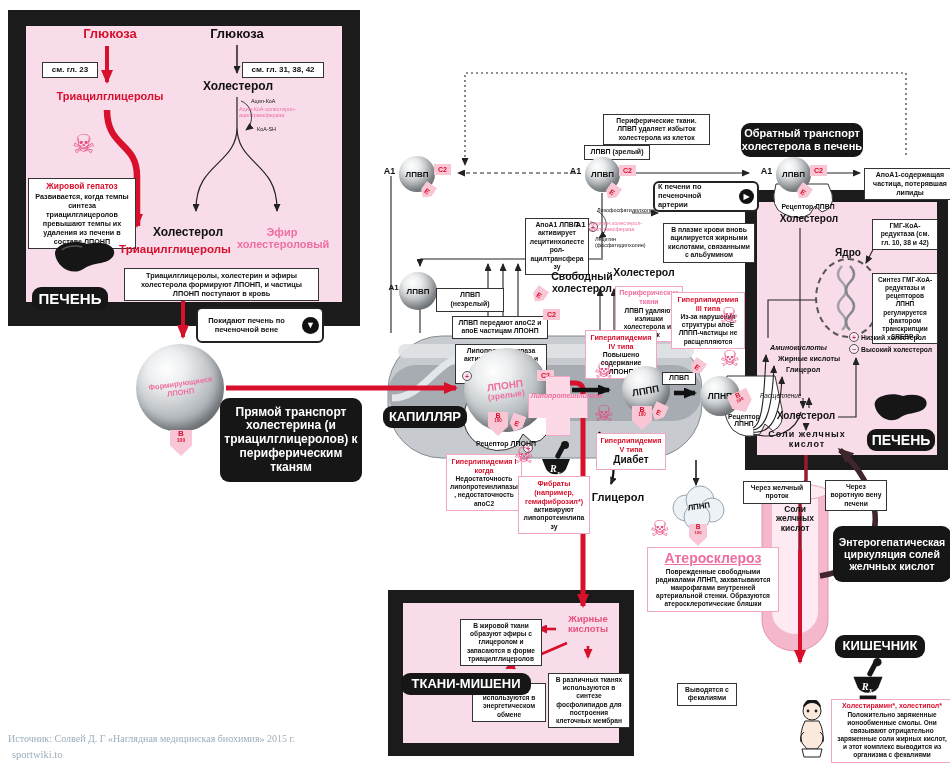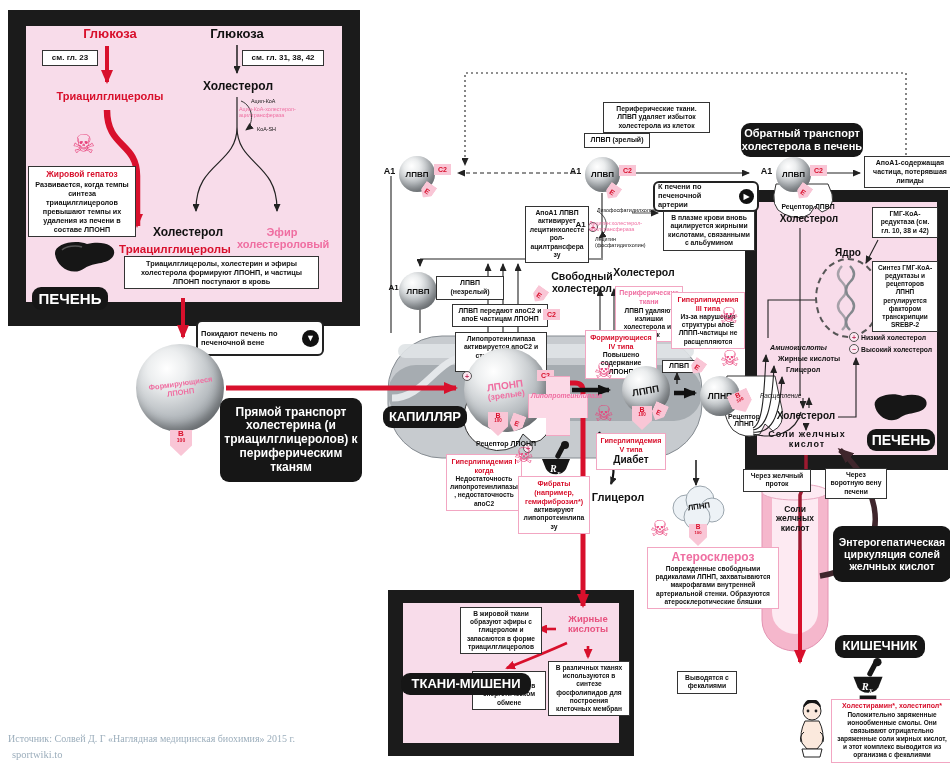--- a/index.html
+++ b/index.html
@@ -2,21 +2,21 @@
 <html><head>
 <meta charset="utf-8">
 <style>
   html,body{margin:0;padding:0;background:#fff;}
   #canvas{position:relative;width:950px;height:776px;background:#fff;overflow:hidden;
           font-family:"Liberation Sans",sans-serif;color:#111;}
   .abs{position:absolute;}
   .frame{background:#1b1b1b;}
   .inner{background:#f8dcea;}
   .bb{background:#161616;color:#fff;font-weight:bold;display:flex;align-items:center;justify-content:center;text-align:center;line-height:1.15;border-radius:9px;}
-  .wb{background:#fff;border:1px solid #333;font-weight:bold;text-align:center;padding:2px 3px;line-height:1.25;overflow-wrap:anywhere;}
+  .wb{background:#fff;border:1px solid #333;font-weight:bold;text-align:center;padding:2px 3px;line-height:1.25;overflow-wrap:anywhere;margin-top:12px;}
   .pb{background:#fff;border:1px solid #f2a6c2;font-weight:bold;text-align:center;padding:2px 3px;line-height:1.25;overflow-wrap:anywhere;}
   .rt{color:#d8102c;}
   .pk{color:#ef6ea1;}
   .lbl{font-weight:bold;text-align:center;line-height:1.1;}
   .tag{background:#f9c6d6;color:#d8102c;font-weight:bold;text-align:center;display:flex;align-items:center;justify-content:center;}
   .b100{background:#f9c6d6;color:#d8102c;clip-path:polygon(0 0,100% 0,100% 60%,50% 100%,0 60%);
         display:flex;flex-direction:column;align-items:center;font-weight:bold;line-height:1;}
   .etag{background:#f9c6d6;color:#d8102c;clip-path:polygon(0 0,100% 0,100% 62%,50% 100%,0 62%);
         display:flex;align-items:center;justify-content:center;font-weight:bold;}
   .sphere{border-radius:50%;background:radial-gradient(circle at 35% 28%,#ffffff 0%,#eceeef 22%,#b9bec2 55%,#7e8489 88%);
@@ -174,21 +174,21 @@
   <div class="abs tiny" style="left:257px;top:126px;width:36px;">КоА-SH</div>
   <div class="abs lbl" style="left:147px;top:226px;width:82px;font-size:12px;">Холестерол</div>
   <div class="abs lbl pk" style="left:237px;top:226px;width:90px;font-size:11px;">Эфир холестероловый</div>
   <div class="abs lbl rt" style="left:107px;top:243px;width:136px;font-size:11.5px;">Триацилглицеролы</div>
   <div class="abs wb" style="left:124px;top:256px;width:187px;font-size:7.3px;">Триацилглицеролы, холестерин и эфиры холестерола формируют ЛПОНП, и частицы ЛПОНП поступают в кровь</div>
   <svg class="abs" style="left:52px;top:238px;" width="66" height="44" viewBox="0 0 66 44">
       <path d="M3,16 C2,6 22,1 35,6 C52,2 64,8 62,16 C59,27 41,24 33,30 C21,39 5,30 3,16 Z" fill="#161616"></path>
       <path d="M10,12 C14,8 24,7 30,9" stroke="#555" stroke-width="1.5" fill="none"></path>
     </svg>
   <div class="abs bb" style="left:32px;top:287px;width:76px;height:23px;font-size:15px;">ПЕЧЕНЬ</div>
-  <div class="abs rounded" style="left:196px;top:320px;width:118px;height:32px;display:flex;align-items:center;gap:10px;padding:0 3px;">
+  <div class="abs rounded" style="left:196px;top:307px;width:118px;height:32px;display:flex;align-items:center;gap:10px;padding:0 3px;text-align:center;">
     <span style="font-size:7.5px;font-weight:bold;flex:1;line-height:1.2;">Покидают печень по печеночной вене</span>
     <span class="bcirc" style="width:17px;height:17px;">
         <span style="font-size:9px;">▼</span>
       </span>
   </div>
 
   <div class="abs sphere" style="left:136px;top:344px;width:88px;height:88px;">
     <span class="pk" style="font-size:7.5px;font-weight:bold;width:62px;transform:rotate(-8deg);">Формирующиеся ЛПОНП</span>
   </div>
   <div class="abs b100" style="left:170px;top:430px;width:22px;height:26px;">
@@ -256,21 +256,21 @@
     <span>ЛПВП удаляют излишки холестерола из клеток</span>
   </div>
   <div class="abs pb" style="left:671px;top:292px;width:66px;font-size:6.6px;">
     <span class="rt" style="font-size:7.2px;display:block;">Гиперлипидемия III типа</span>
     <span>Из-за нарушения структуры апоЕ ЛППП-частицы не расщепляются</span>
   </div>
   <div class="abs skull" style="left:719px;top:305px;font-size:22px;">☠</div>
   <div class="abs skull" style="left:720px;top:348px;font-size:22px;">☠</div>
 
   <div class="abs pb" style="left:585px;top:330px;width:64px;font-size:6.8px;">
-    <span class="rt" style="font-size:7.2px;display:block;">Формирующиеся IV типа</span>
+    <span class="rt" style="font-size:7.2px;display:block;">Гиперлипидемия IV типа</span>
     <span>Повышено содержание ЛПОНП</span>
   </div>
   <div class="abs sphere" style="left:464px;top:348px;width:84px;height:84px;">
     <span class="pk" style="font-weight:bold;font-size:10px;transform:rotate(-8deg);line-height:1.1;">
       <span style="display:block;">ЛПОНП</span>
         <span style="display:block;font-size:8.5px;">(зрелые)</span>
     </span>
   </div>
   <div class="abs circ" style="left:462px;top:371px;">
       <span>+</span>
@@ -337,21 +337,21 @@
   </div>
   <div class="abs lbl" style="left:588px;top:491px;width:60px;font-size:11px;">Глицерол</div>
 
   <div class="abs lbl" style="left:683px;top:503px;width:32px;font-size:7.8px;transform:rotate(-8deg);">ЛПНП</div>
   <div class="abs b100" style="left:689px;top:524px;width:18px;height:22px;">
       <span style="font-size:6.5px;">B</span>
       <span style="font-size:4.2px;">100</span>
     </div>
   <div class="abs skull" style="left:650px;top:518px;font-size:22px;">☠</div>
   <div class="abs pb" style="left:647px;top:547px;width:124px;font-size:6.6px;">
-    <span class="pk" style="font-size:12px;display:block;">Атеросклероз</span>
+    <span class="pk" style="font-size:14px;display:block;text-decoration:underline;">Атеросклероз</span>
     <span>Поврежденные свободными радикалами ЛПНП, захватываются макрофагами внутренней артериальной стенки. Образуются атеросклеротические бляшки</span>
   </div>
 
   <div class="abs lbl" style="left:779px;top:203px;width:58px;font-size:6.8px;">Рецептор ЛПВП</div>
   <div class="abs lbl" style="left:773px;top:213px;width:72px;font-size:10px;">Холестерол</div>
   <div class="abs wb" style="left:872px;top:207px;width:58px;font-size:6.8px;">ГМГ-КоА-редуктаза (см. гл. 10, 38 и 42)</div>
   <div class="abs lbl" style="left:831px;top:247px;width:34px;font-size:10px;">Ядро</div>
   <div class="abs" style="left:815px;top:258px;width:62px;height:76px;border:2px dashed #555;border-radius:50%;"></div>
   <div class="abs wb" style="left:872px;top:261px;width:58px;font-size:6.5px;">Синтез ГМГ-КоА-редуктазы и рецепторов ЛПНП регулируется фактором транскрипции SREBP-2</div>
   <div class="abs" style="left:849px;top:332px;width:95px;font-size:6.8px;font-weight:bold;display:flex;gap:2px;align-items:center;">

